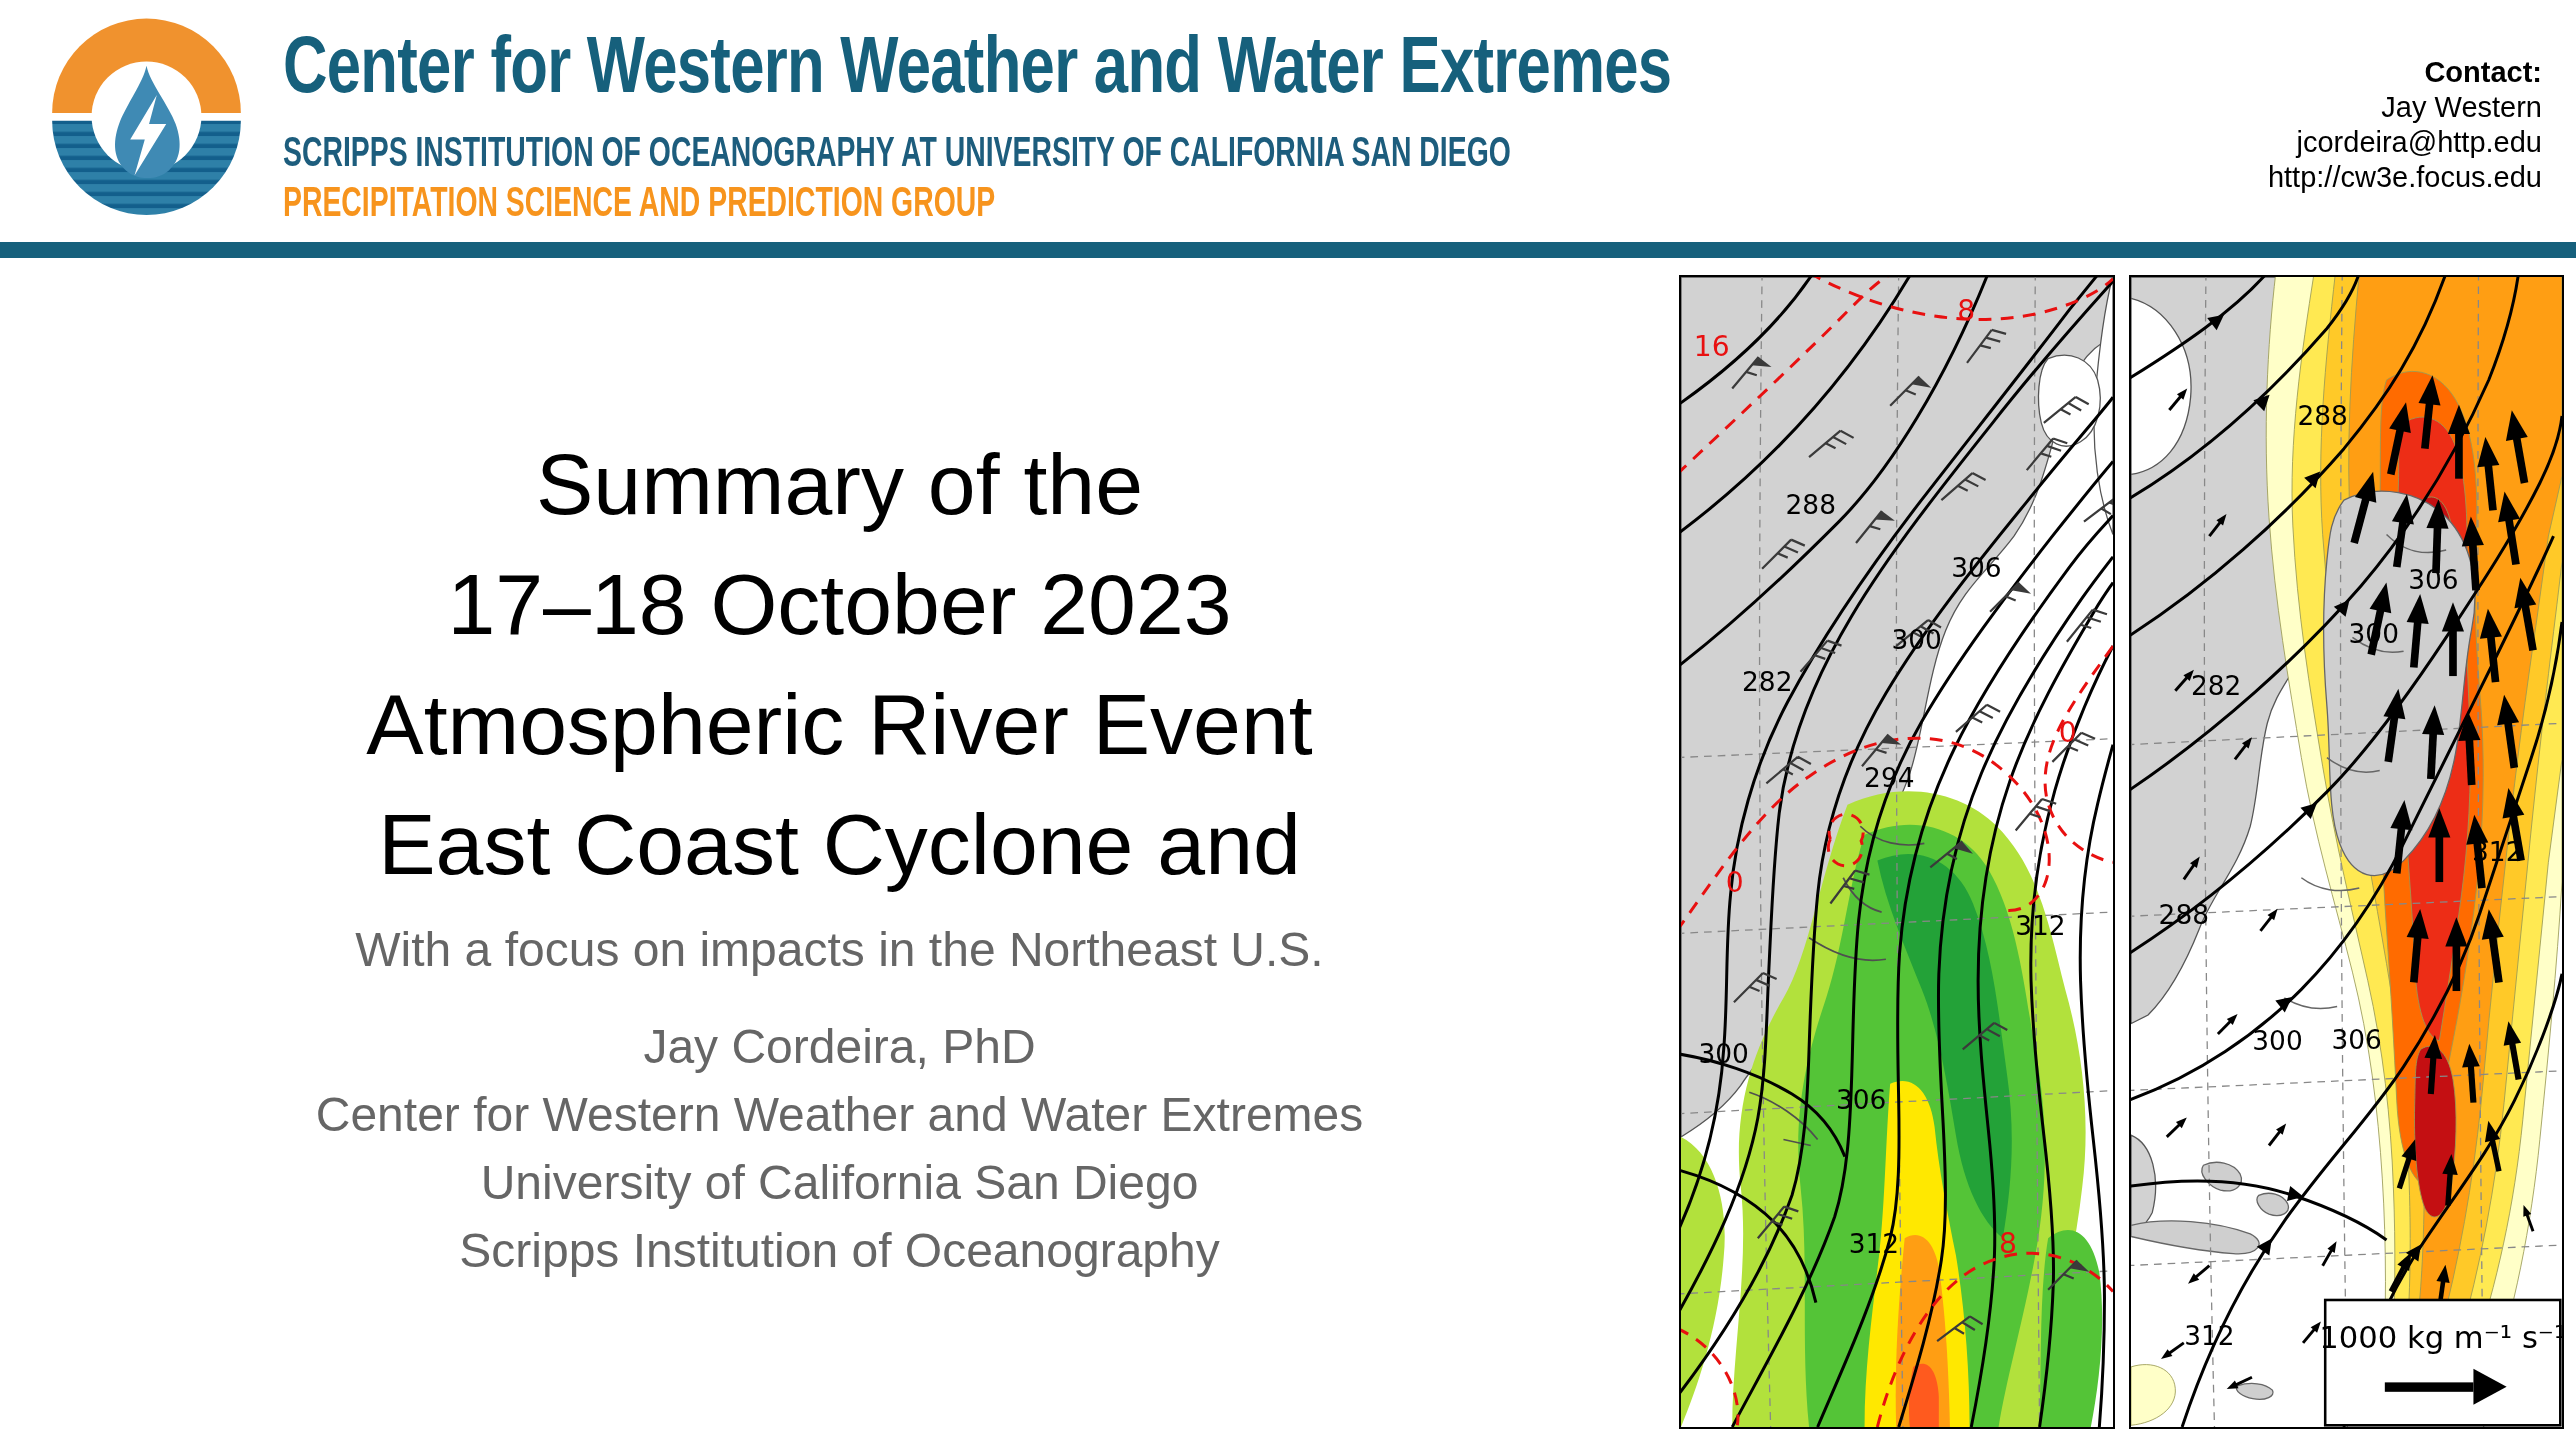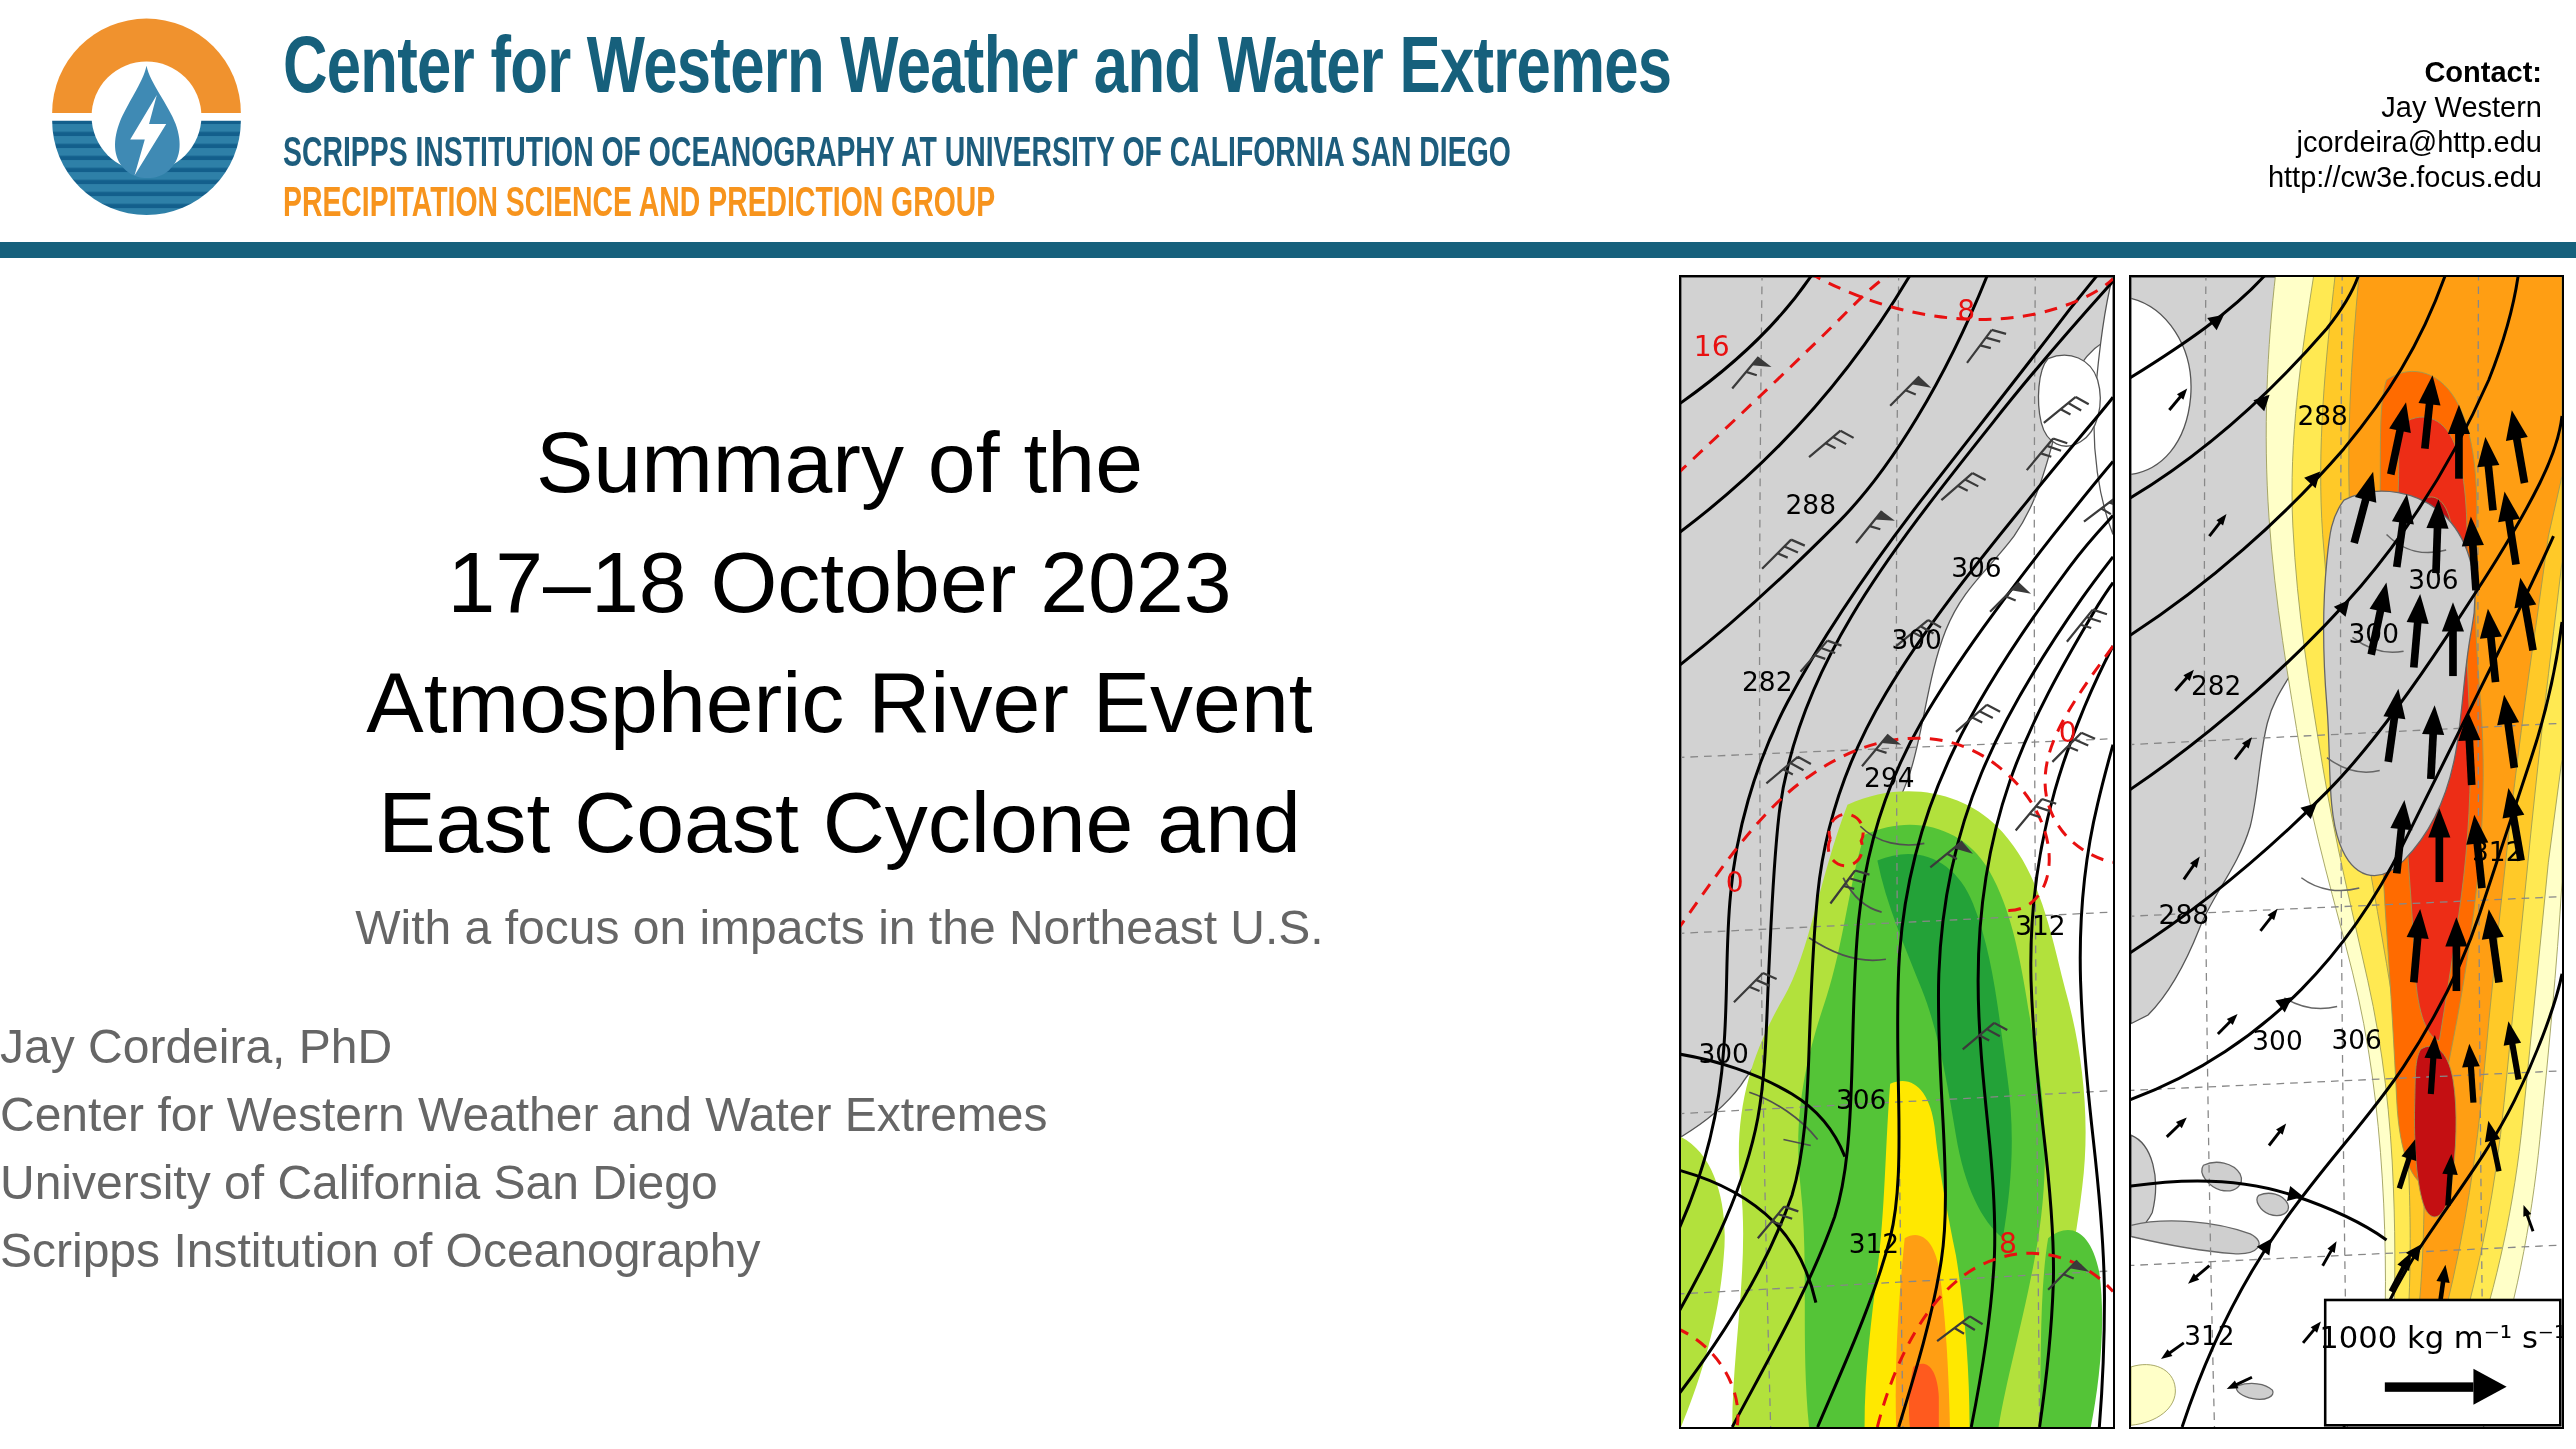--- a/index.html
+++ b/index.html
@@ -23,24 +23,24 @@
     position:absolute;left:283px;top:177px;font-size:43px;font-weight:bold;
     color:#f7941d;white-space:nowrap;transform:scaleX(.66);transform-origin:left top;
   }
   .contact{
     position:absolute;right:34px;top:43px;text-align:right;font-size:29px;
     line-height:35px;color:#000;margin-top:12px;
   }
   .contact .contact-label{font-weight:bold;}
   .divider{position:absolute;left:0;top:242px;width:2576px;height:15.5px;background:#16607c;}
   
-  .title-block{position:absolute;left:0;top:402px;width:1679px;text-align:center;color:#000;}
+  .title-block{position:absolute;left:0;top:424px;width:1679px;text-align:center;color:#000;}
   .title-line{font-size:86px;line-height:120px;font-weight:400;}
   .slide-subtitle{font-size:48px;line-height:62px;color:#666;margin-top:15px;}
-  .author-block{position:absolute;left:0;top:1013px;width:1679px;text-align:left;color:#666;}
+  .author-block{position:absolute;left:0;top:1013px;width:1679px;text-align:center;color:#666;}
   .author-line{font-size:48px;line-height:68px;}
   
   .map-panel{position:absolute;top:275px;height:1154px;border:2.6px solid #000;box-sizing:border-box;background:#fff;}
   .map-a{left:1679px;width:436px;}
   .map-b{left:2129px;width:435px;}
   .map-panel svg{display:block;width:100%;height:100%;}
   .clabel{font-family:"DejaVu Sans",sans-serif;font-size:31px;fill:#000;}
   .rlabel{font-family:"DejaVu Sans",sans-serif;font-size:33px;fill:#e81010;}
   .legend-text{font-family:"DejaVu Sans",sans-serif;font-size:36px;fill:#000;}
 </style>

